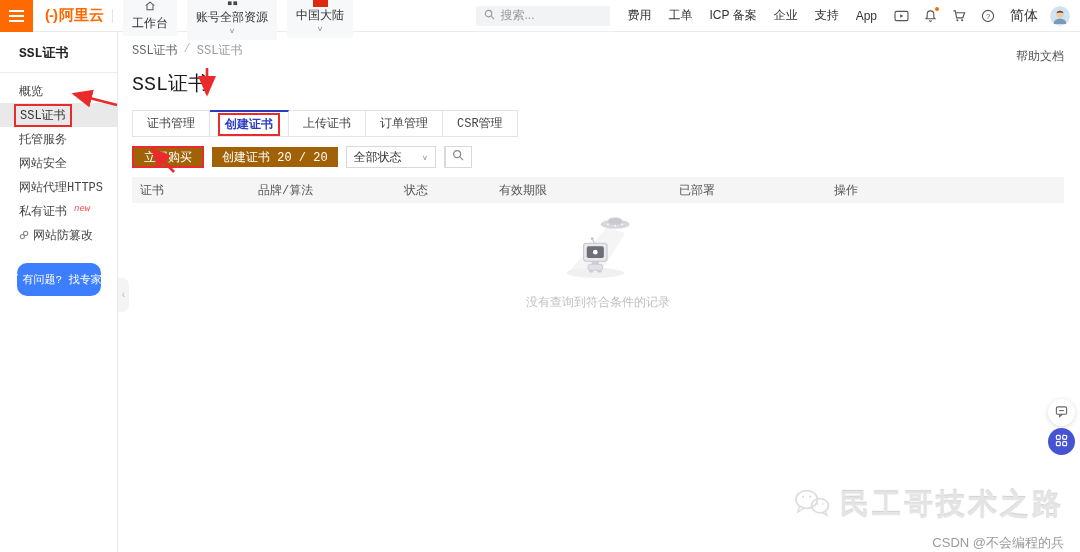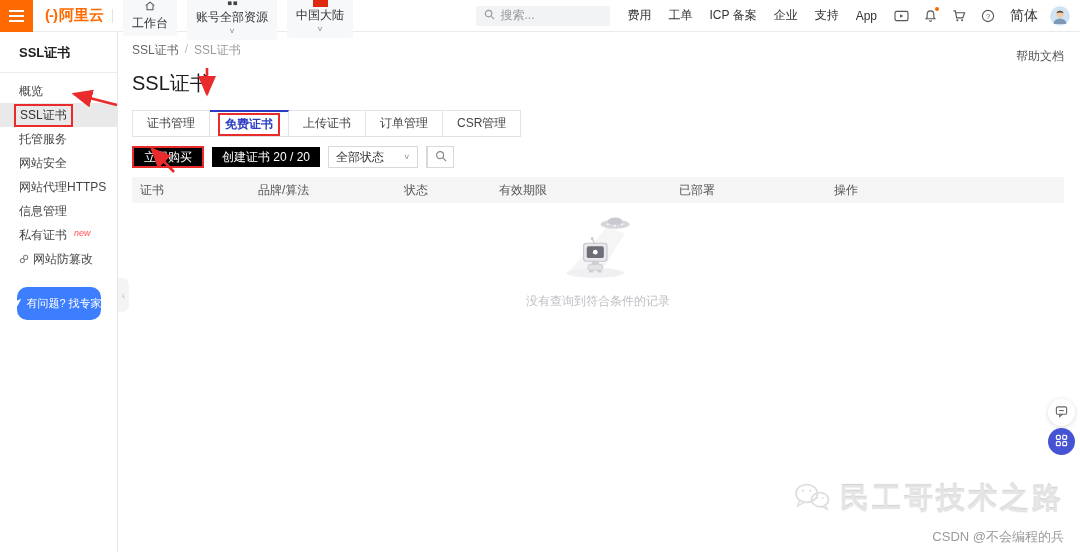--- a/index.html
+++ b/index.html
@@ -23,21 +23,21 @@
   .top-search svg { flex:0 0 auto; }
   .top-links { display:flex; align-items:center; margin-left:18px; gap:17px; font-size:12px; color:#333; white-space:nowrap; }
   .top-links span { cursor:pointer; }
   .top-icons { display:flex; align-items:center; gap:15px; margin:0 12px 0 17px; color:#555; }
   .ticon { position:relative; display:flex; align-items:center; cursor:pointer; }
   .ticon .dot { position:absolute; top:-2px; right:-2px; width:4px; height:4px; border-radius:50%; background:#ff6a00; }
   .lang { font-size:14px; color:#333; cursor:pointer; white-space:nowrap; }
   .avatar { width:20px; height:20px; border-radius:50%; overflow:hidden; cursor:pointer; margin-right:10px; flex:0 0 20px; }
 
   
-  .shell { display:flex; height:520px; }
+  .shell { display:flex; height:520px;font-family:Liberation Mono, monospace; }
 
   
   .sidebar { width:118px; flex:0 0 118px; background:#fff; border-right:1px solid #e8e8e8; position:relative; font-size:12px; }
   .sb-title { font-size:13px; font-weight:bold; color:#222; padding:12px 0 10px 19px; border-bottom:1px solid #ededed; }
   .sb-items { margin-top:6px; }
   .sb-item { height:24px; display:flex; align-items:center; padding-left:19px; color:#444; cursor:pointer; white-space:nowrap; }
   .sb-item.selected { background:#e9e9ea; }
   .sb-item sup { color:#ff4d4f; font-size:9px; font-style:italic; margin-left:7px; transform:translateY(-2px); }
   .sb-item .linkicon { margin-right:4px; display:flex; }
   .red-box { border:2px solid #E92B2B; }
@@ -54,42 +54,42 @@
   .help-link { position:absolute; top:16px; right:16px; font-size:12px; color:#555; cursor:pointer; }
   .page-title { font-size:20px; font-weight:500; color:#1a1a1a; margin-top:11px; }
 
   .tabs { display:flex; margin-top:13px; }
   .tab { border:1px solid #e3e3e5; border-left:none; height:27px; display:flex; align-items:center; padding:0 14px; font-size:12px; color:#444; background:#fff; cursor:pointer; white-space:nowrap; }
   .tab:first-child { border-left:1px solid #e3e3e5; }
   .tab.active { color:#2B3CC2; font-weight:bold; border-top:2px solid #2B3CC2; padding:0 8px; }
   .tab.active .red-box { padding:1px 5px; }
 
   .toolbar { display:flex; align-items:center; margin-top:9px; gap:8px; }
-  .btn { height:20px; background:#000000; color:#fff; border:none; font-size:12px; padding:0 10px; display:flex; align-items:center; cursor:pointer; white-space:nowrap; font-family:inherit; }
+  .btn { height:20px; background:#a16207; color:#fff; border:none; font-size:12px; padding:0 10px; display:flex; align-items:center; cursor:pointer; white-space:nowrap; font-family:inherit; }
   .btn.annotated { border:2px solid #E92B2B; height:22px; }
   .select { height:22px; width:90px; border:1px solid #d9d9d9; display:flex; align-items:center; justify-content:space-between; padding:0 7px; font-size:12px; color:#333; cursor:pointer; background:#fff; }
   .select .chev { color:#999; font-size:9px; transform:scaleY(.8); }
   .dom-search { display:flex; height:22px; border:1px solid #d9d9d9; }
   .dom-search input { border:none; outline:none; width:140px; padding:0 8px; font-size:12px; font-family:inherit; color:#333; }
   .dom-search input::placeholder { color:#bdbdbd; }
   .dom-search .sbtn { width:26px; border-left:1px solid #d9d9d9; display:flex; align-items:center; justify-content:center; cursor:pointer; background:#fff; }
 
   .thead { margin-top:9px; height:26px; background:#f5f5f6; display:grid; grid-template-columns:118px 146px 95px 180px 155px 98px 1fr; align-items:center; font-size:12px; color:#555; padding-left:8px; }
   .thead div { white-space:nowrap; }
 
   .empty { margin-top:6px; display:flex; flex-direction:column; align-items:center; }
   .empty-text { margin-top:8px; font-size:12px; color:#bfbfc4; }
 
   
   .float-circle { position:absolute; right:5px; width:27px; height:27px; border-radius:50%; display:flex; align-items:center; justify-content:center; cursor:pointer; }
   .float-feedback { top:399px; background:#fff; box-shadow:0 1px 5px rgba(0,0,0,.15); }
   .float-apps { top:428px; background:#4653D2; }
 
   
-  .watermark { position:absolute; right:16px; bottom:6px; text-align:right; pointer-events:none; }
+  .watermark { position:absolute; right:16px; bottom:0; text-align:right; pointer-events:none; }
   .wm-row { display:flex; align-items:center; gap:8px; justify-content:flex-end; }
   .wm-text { font-size:29px; font-weight:bold; color:#e4e4e4; letter-spacing:3px; text-shadow:0 1px 1px #fafafa, 0 -1px 1px #d0d0d0; }
   .wm-csdn { margin-top:9px; font-size:13px; color:#9b9b9b; text-shadow:0 1px 0 #fff; }
 
   
   .overlay { position:absolute; inset:0; pointer-events:none; z-index:40; }
 </style>
 </head>
 <body>
 
@@ -209,23 +209,20 @@
             <span class="red-box">SSL证书</span>
           </div>
         <div class="sb-item">
             <span>托管服务</span>
           </div>
         <div class="sb-item">
             <span>网站安全</span>
           </div>
         <div class="sb-item">
             <span>网站代理HTTPS</span>
-          </div>
-        <div class="sb-item">
-            <span>信息管理</span>
           </div>
         <div class="sb-item">
             <span>私有证书</span>
             <sup>new</sup>
           </div>
         <div class="sb-item">
           <span class="linkicon">
             <svg width="10" height="10" viewBox="0 0 10 10" fill="none" stroke="#888" stroke-width="1.1">
                 <circle cx="3.4" cy="6.6" r="2.1"></circle>
                 <circle cx="6.6" cy="3.4" r="2.1"></circle>
@@ -256,21 +253,21 @@
       </div>
       <div class="help-link">帮助文档</div>
 
       <div class="page-title">SSL证书</div>
 
       <div class="tabs">
         <div class="tab">
             <span>证书管理</span>
           </div>
         <div class="tab active">
-            <span class="red-box">免费证书</span>
+            <span class="red-box">创建证书</span>
           </div>
         <div class="tab">
             <span>上传证书</span>
           </div>
         <div class="tab">
             <span>订单管理</span>
           </div>
         <div class="tab">
             <span>CSR管理</span>
           </div>

